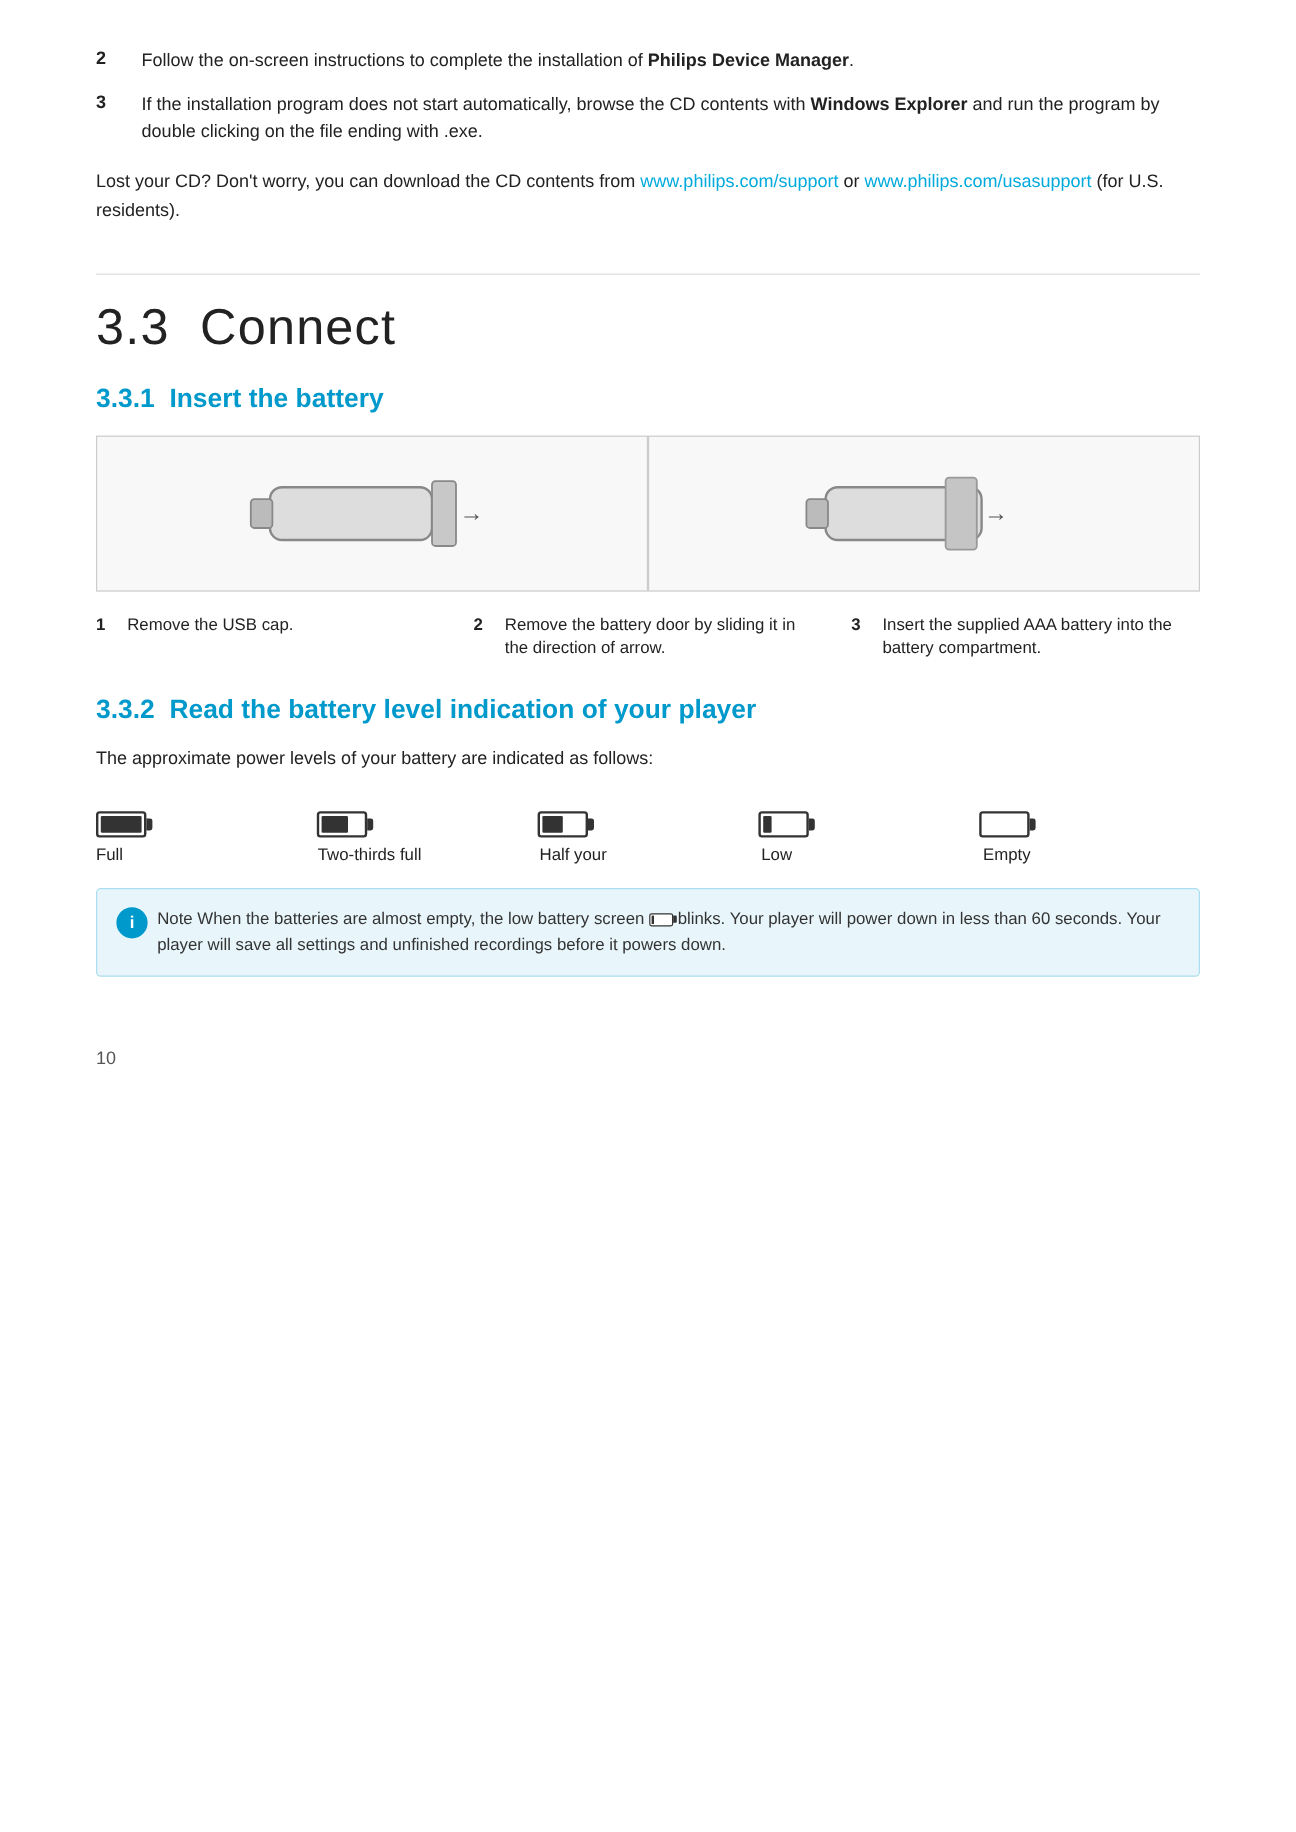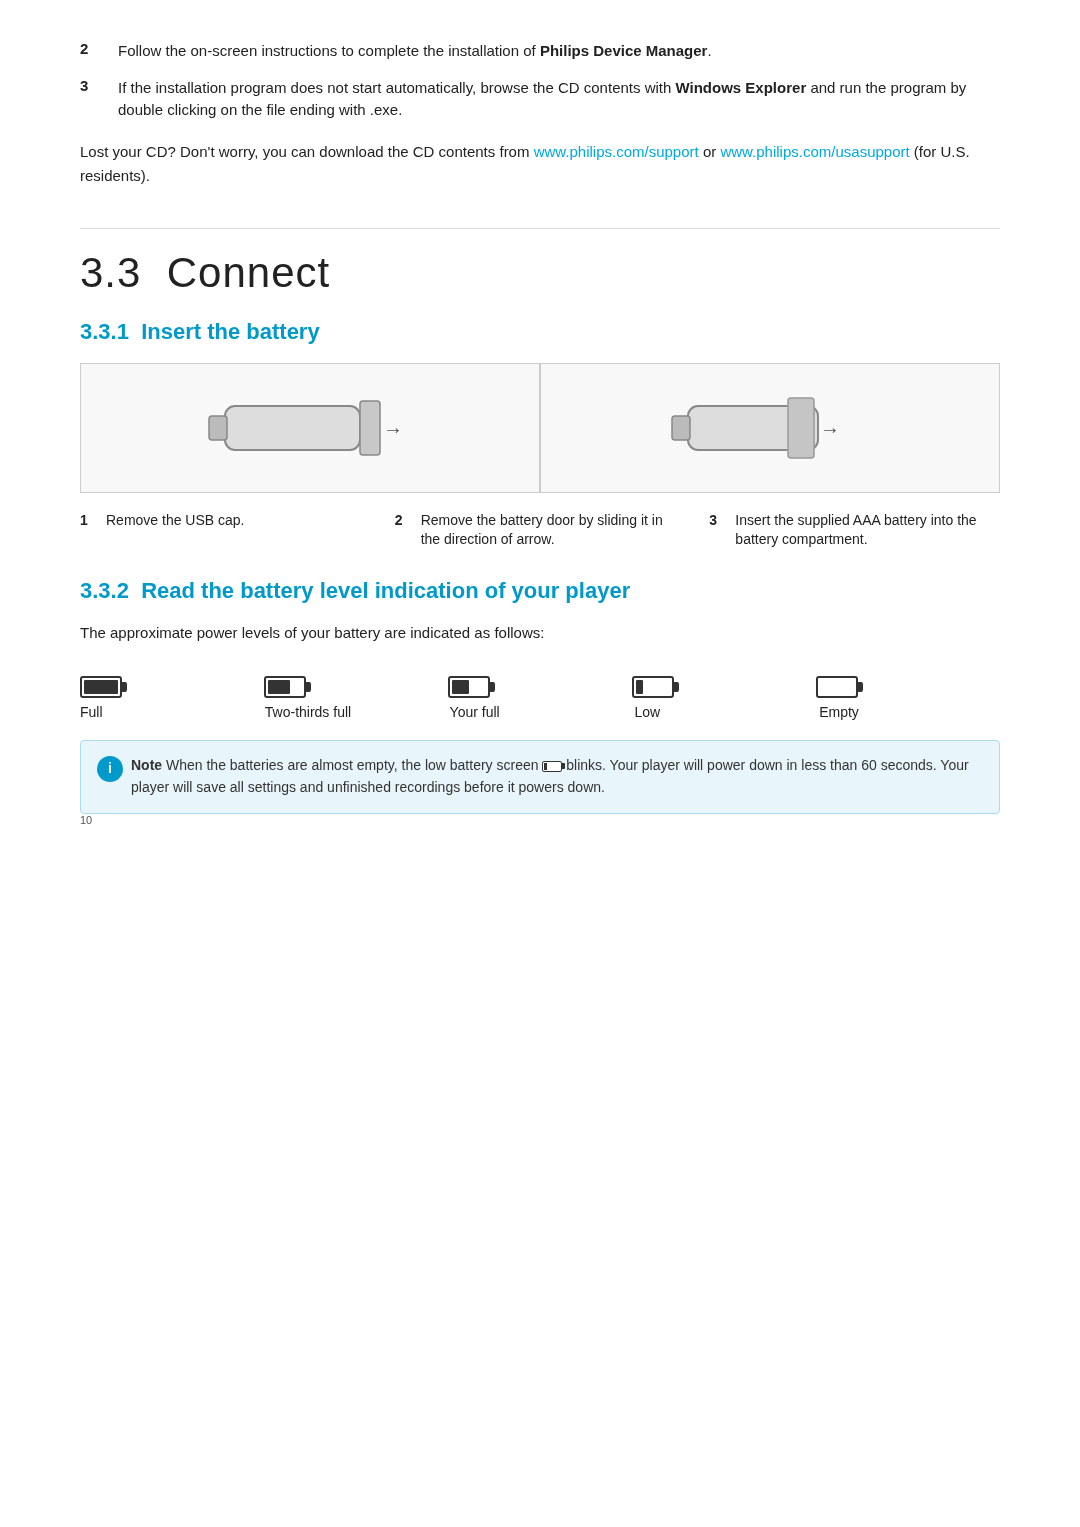--- a/index.html
+++ b/index.html
@@ -198,21 +198,21 @@
       color: #fff;
       display: flex;
       align-items: center;
       justify-content: center;
       font-weight: bold;
       font-size: 14px;
       min-width: 26px;
       margin-top: 1px;
     }
     .note-text strong {
-      font-weight: bold;
+      font-weight: normal;
     }
 
     
     .inline-batt {
       display: inline-flex;
       align-items: center;
       vertical-align: middle;
     }
     .inline-batt-body {
       width: 20px;
@@ -236,21 +236,22 @@
       background: #333;
       border-radius: 0 1px 1px 0;
     }
     .inline-batt-fill {
       width: 15%;
       height: 100%;
       background: #333;
     }
 
     .page-number {
-      font-size: 11px;
+      margin-top: 60px;
+      font-size: 15px;
       color: #555;
     }
 
     .divider-line {
       border: none;
       border-top: 1px solid #ddd;
       margin: 10px 0 20px 0;
     }
   </style>
 </head>
@@ -382,21 +383,21 @@
       <div class="batt-body batt-empty">
         <div class="batt-fill"></div>
       </div>
     </div>
   </div>
 </div>
 
 <div class="battery-labels-row">
   <div class="battery-label-item">Full</div>
   <div class="battery-label-item">Two-thirds full</div>
-  <div class="battery-label-item">Your full</div>
+  <div class="battery-label-item">Half your</div>
   <div class="battery-label-item">Low</div>
   <div class="battery-label-item">Empty</div>
 </div>
 
 <div class="note-box">
   <div class="note-icon">i</div>
   <div class="note-text">
     <strong>Note</strong>
     <span> When the batteries are almost empty, the low battery screen </span>
     <span class="inline-batt">

